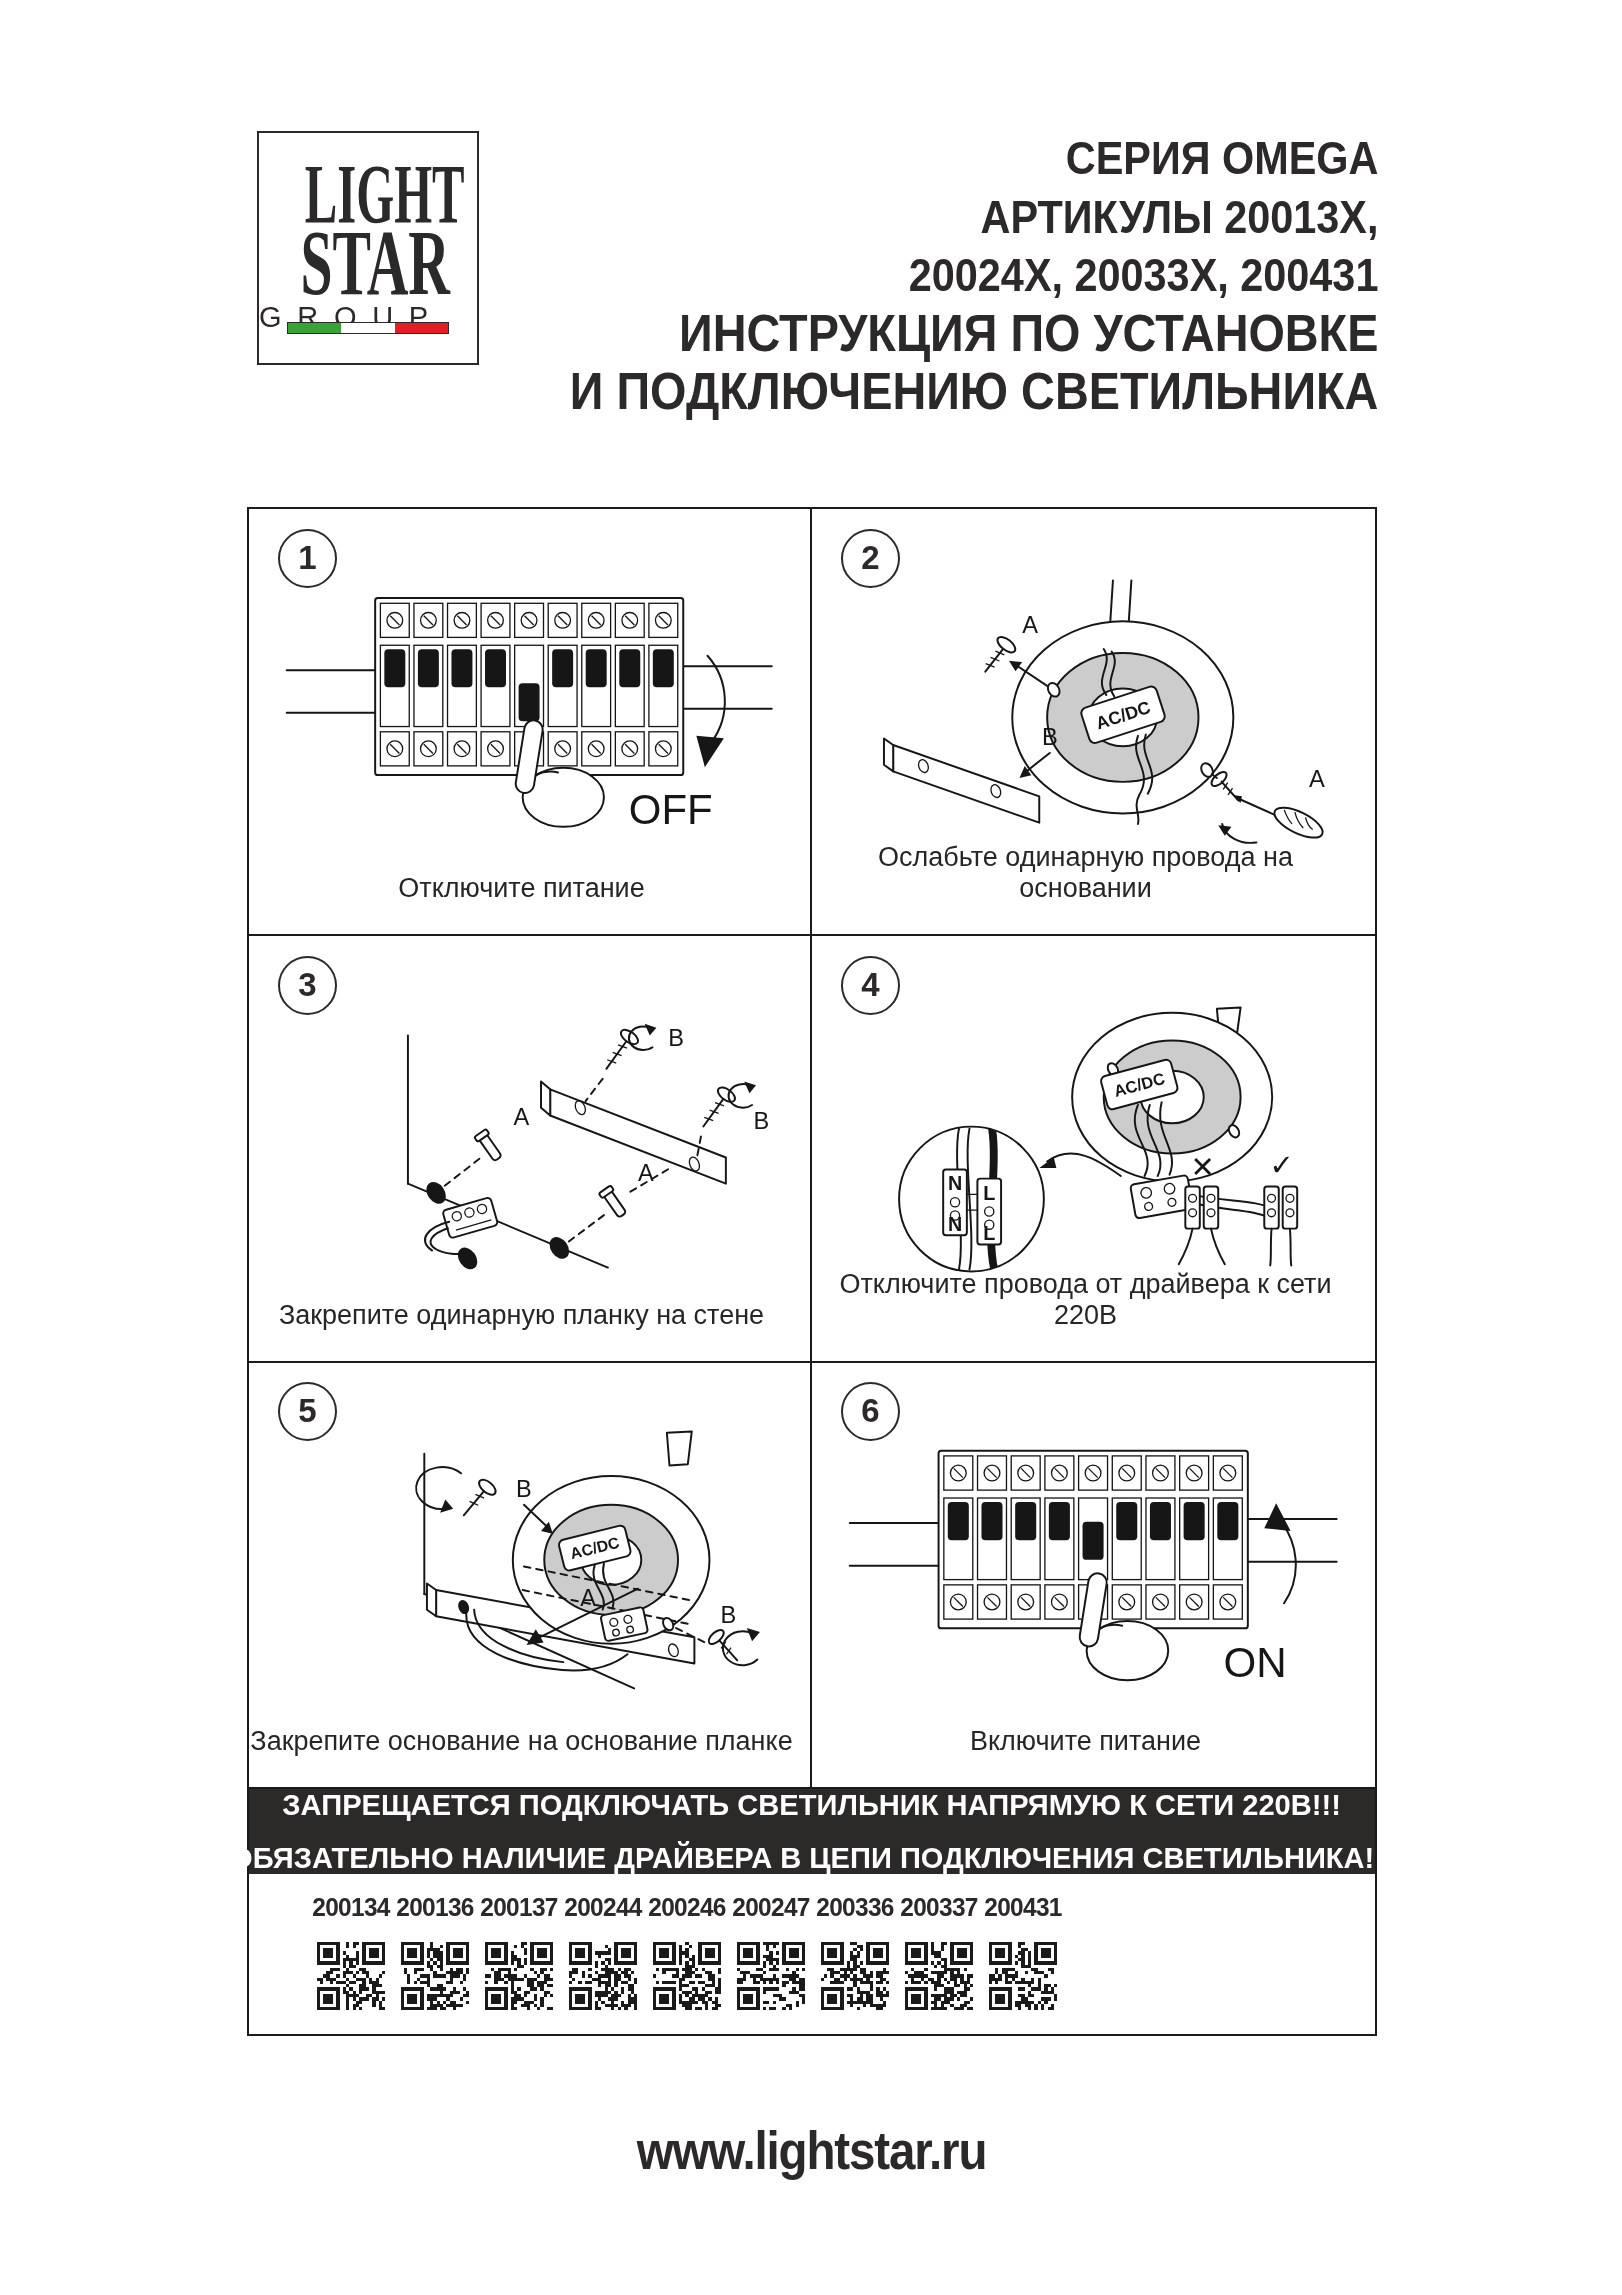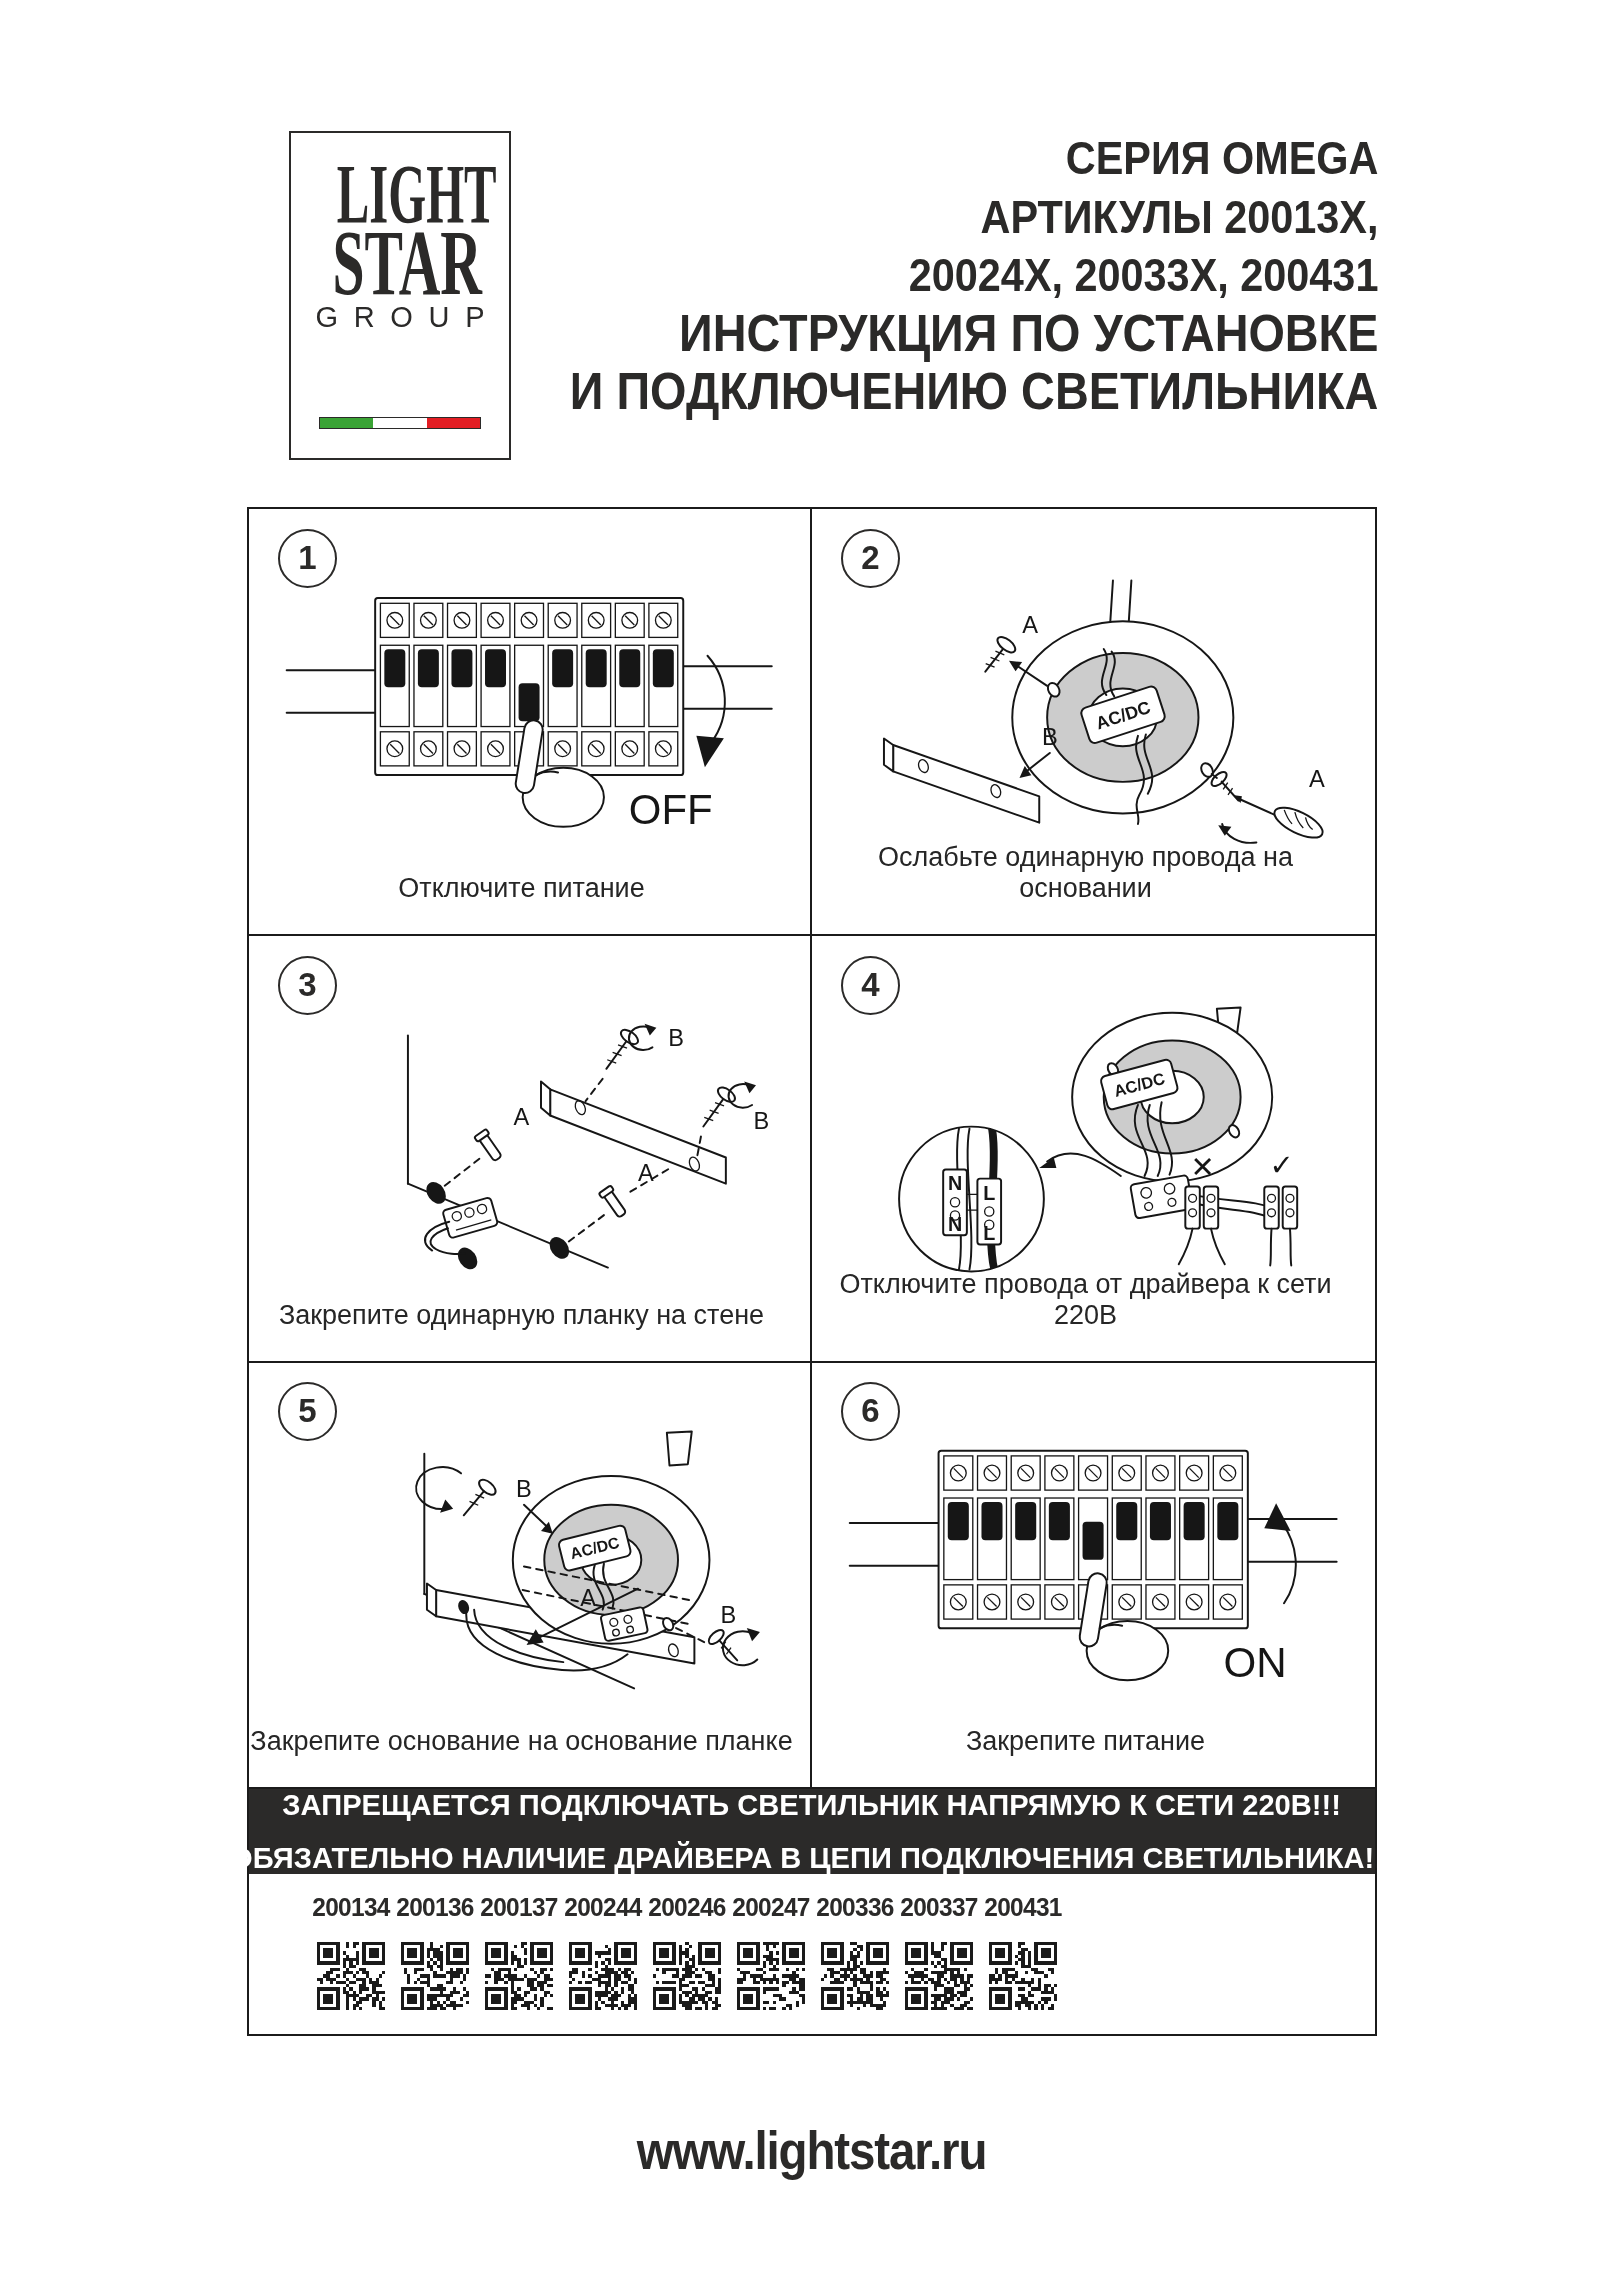--- a/index.html
+++ b/index.html
@@ -1,21 +1,21 @@
 <!DOCTYPE html>
 <html style="--flag_green: #3aa335; --flag_white: #ffffff; --flag_red: #e31e24; --banner_bg: #2b2a29; --ink: #161616;font-size:10.5px"><head>
 <meta charset="utf-8">
 <style>
   html,body{margin:0;padding:0;background:#ffffff;}
   .page{position:relative;width:1623px;height:2295px;background:#fff;overflow:hidden;
         font-family:"Liberation Sans",sans-serif;color:#161616;}
 
   
-  .logo-box{position:absolute;left:257px;top:131px;width:222px;height:329px;
-            border:2px solid #2b2a29;box-sizing:border-box;text-align:center;margin-left:32px;}
+  .logo-box{position:absolute;left:257px;top:131px;width:222px;height:234px;
+            border:2px solid #2b2a29;box-sizing:border-box;text-align:left;}
   .logo-light{margin-top:29px;font-family:"Liberation Serif",serif;font-weight:700;
               font-size:84px;line-height:65px;color:#2b2a29;transform:scaleX(.58);}
   .logo-star{font-family:"Liberation Serif",serif;font-weight:700;font-size:93px;
              line-height:71px;color:#2b2a29;transform:scaleX(.62);}
   .logo-group{margin-top:3.9px;font-size:29px;line-height:30px;color:#2b2a29;
               letter-spacing:15.7px;margin-right:-15.7px;}
   .logo-flag{position:absolute;left:50%;transform:translateX(-50%);bottom:29px;
              width:160px;height:10.5px;border:1.3px solid #2b2a29;display:flex;}
   .logo-flag span{flex:1 1 0;}
   .fg{background:var(--flag_green,#3aa335);} .fw-seg{background:var(--flag_white,#fff);}
@@ -538,21 +538,21 @@
           <g>
             <ellipse class="fwh" cx="452" cy="334" rx="62" ry="45"></ellipse>
             <rect class="fwh" x="386" y="216" width="28" height="112" rx="14" transform="rotate(9 400 272)"></rect>
             <path class="ln" d="M410,300 q16,-8 34,-4"></path>
           </g>
           <path class="ln" d="M690,262 a105,105 0 0 0 -12,-132" stroke-width="4"></path>
           <polygon class="fb" points="660,148 678,110 700,152"></polygon>
           <text class="svgt" x="598" y="374" font-size="64">ON</text>
         </svg>
       </div>
-      <div class="caption">Закрепите питание</div>
+      <div class="caption">Включите питание</div>
     </div>
 
     <div class="banner">
       <div>ЗАПРЕЩАЕТСЯ ПОДКЛЮЧАТЬ СВЕТИЛЬНИК НАПРЯМУЮ К СЕТИ 220В!!!</div>
       <div>ОБЯЗАТЕЛЬНО НАЛИЧИЕ ДРАЙВЕРА В ЦЕПИ ПОДКЛЮЧЕНИЯ СВЕТИЛЬНИКА!!!</div>
     </div>
 
     <div class="qr-row">
       <div class="qr-item">
         <div class="qr-label">200134</div>

